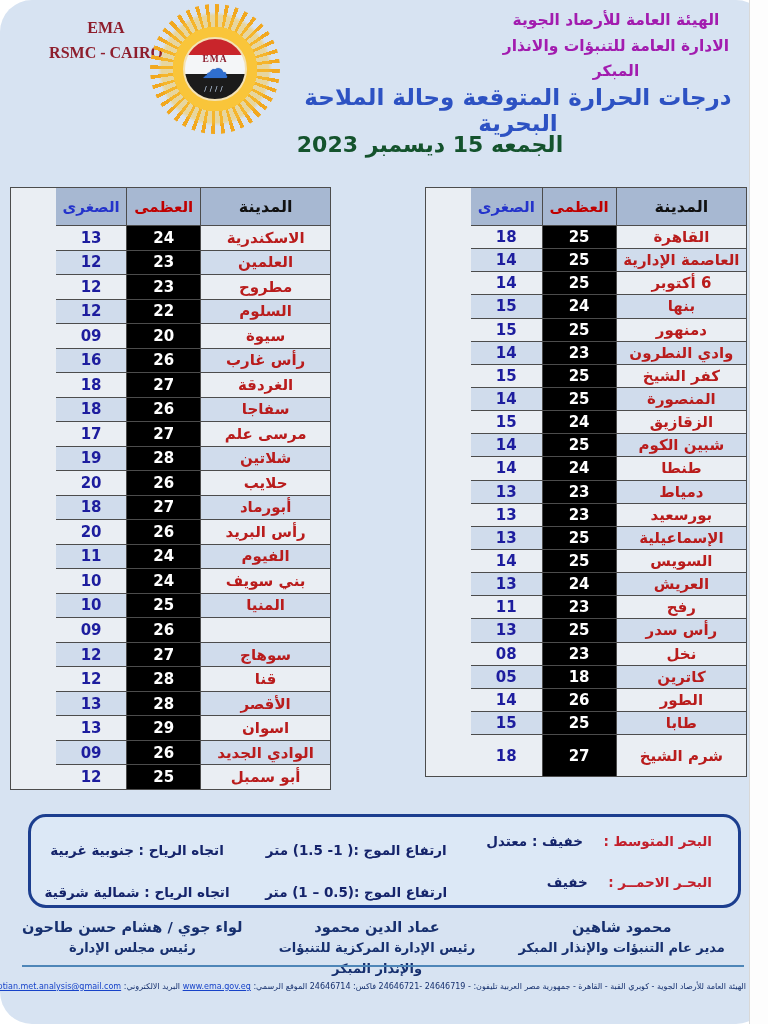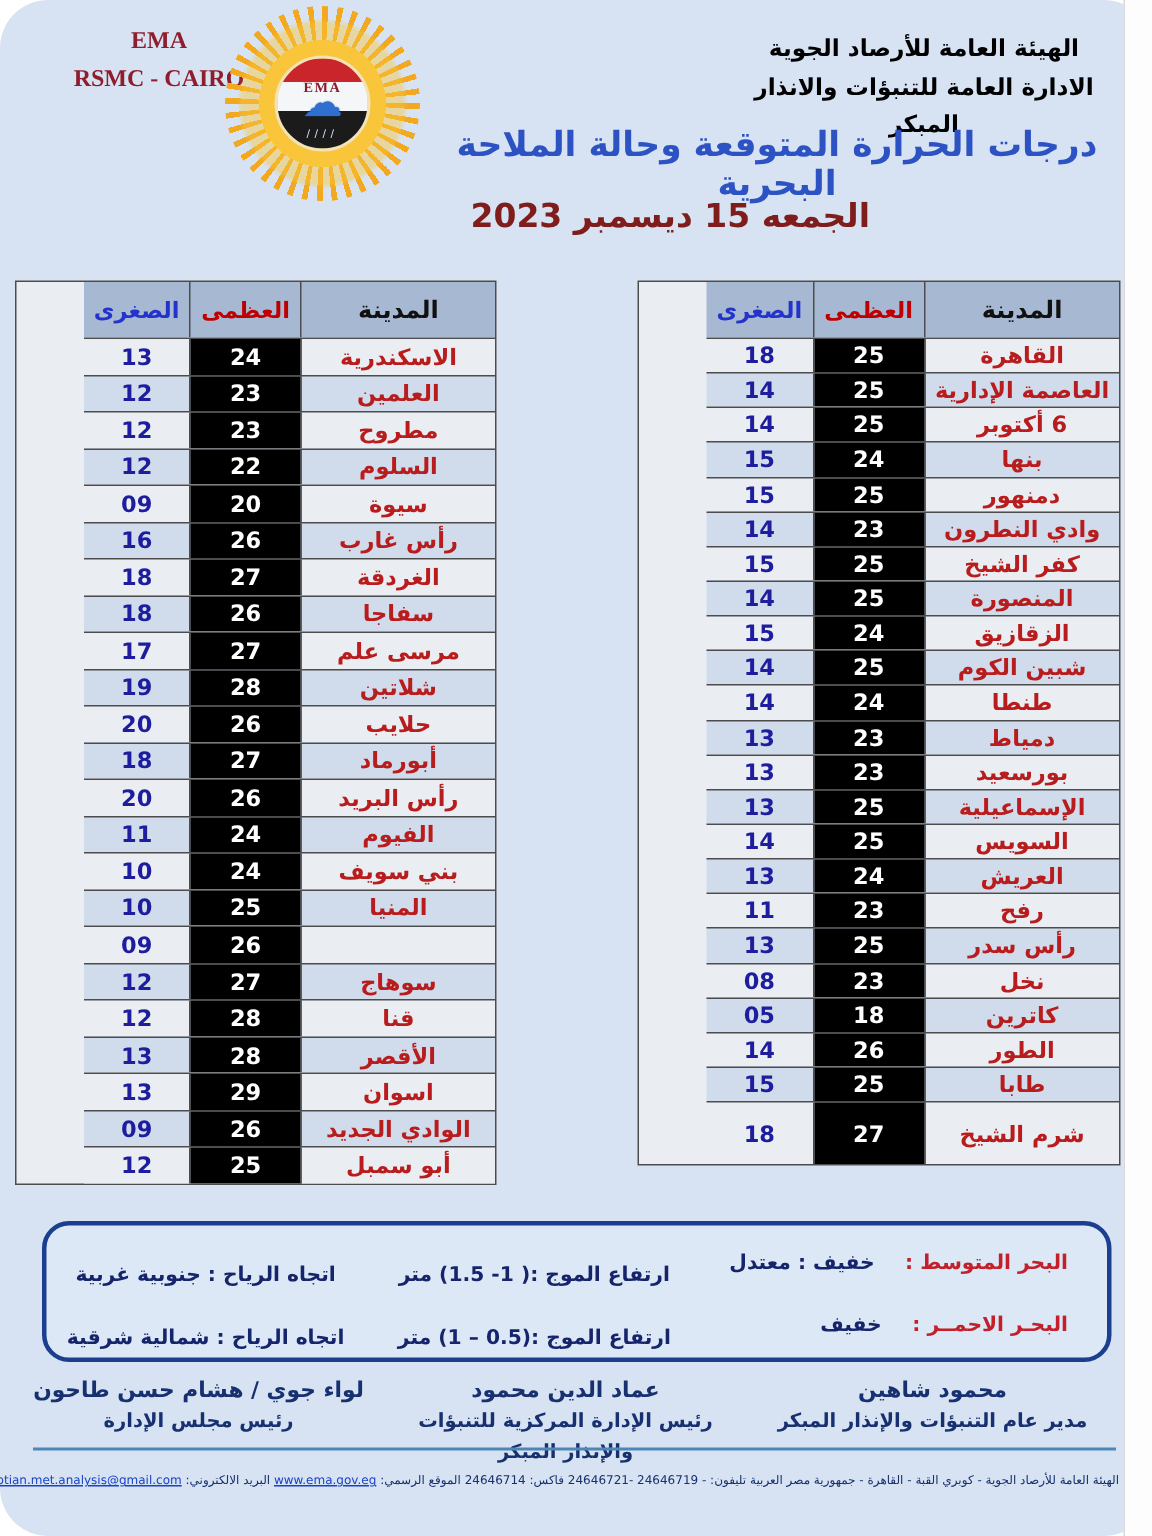--- a/index.html
+++ b/index.html
@@ -10,22 +10,22 @@
   .page { position:absolute; left:0; top:0; width:768px; height:1024px; background:#d7e3f2;border-radius:32px; }
   .edge-right { position:absolute; right:0; top:0; width:19px; height:1024px; background:#fdfdfd; border-left:1px solid #d8d8d8; }
 
   
   .org-en {
     position:absolute; left:26px; top:16px; width:160px; text-align:center;
     color:#8e1e2d; font-weight:bold; font-size:16px; line-height:1.55;
     font-family:"Liberation Serif", serif;
   }
   .org-ar {
-    position:absolute; right:18px; top:20px; width:268px; text-align:center; direction:rtl;
-    color:#000000; font-weight:bold; font-size:15.5px; line-height:1.65;
+    position:absolute; right:18px; top:8px; width:268px; text-align:center; direction:rtl;
+    color:#a21caf; font-weight:bold; font-size:15.5px; line-height:1.65;
   }
   .logo { position:absolute; left:150px; top:4px; width:130px; height:130px; }
   .sun-rays {
     position:absolute; inset:0; border-radius:50%;
     background:
       radial-gradient(circle at 50% 50%, #ffe27a 0 32%, #f9c53a 32% 46%, rgba(249,197,58,0.45) 46% 58%, rgba(249,197,58,0) 62%),
       repeating-conic-gradient(from 0deg, #f2a81f 0deg 3.5deg, rgba(242,168,31,0) 3.5deg 9deg);
   }
   .emblem {
     position:absolute; left:33px; top:33px; width:64px; height:64px; border-radius:50%;
@@ -38,22 +38,22 @@
   .emblem-cloud { position:absolute; left:0; top:16px; width:100%; text-align:center;
     font-size:27px; color:#2f6fd0; text-shadow:0 0 1px #1d4fa8; line-height:1; }
   .emblem-rain { position:absolute; left:0; top:46px; width:100%; text-align:center;
     font-size:7px; color:#cfe4ff; letter-spacing:3px; }
 
   .title {
     position:absolute; right:12px; top:84px; width:476px; text-align:center; direction:rtl;
     color:#2d52c3; font-weight:bold; font-size:23px;
   }
   .date {
-    position:absolute; left:280px; top:132px; width:300px; text-align:right; direction:rtl;
-    color:#7f1d1d; font-weight:bold; font-size:22px;
+    position:absolute; left:280px; top:132px; width:300px; text-align:center; direction:rtl;
+    color:#14532d; font-weight:bold; font-size:22px;
   }
 
   
   .wtable {
     position:absolute; display:flex; flex-direction:column;
     border:1px solid #4c4c4c; background:#eaeef3;padding-left:45px;
   }
   .t-left  { left:10px;  top:187px; width:321px; height:603px; }
   .t-right { left:425px; top:187px; width:322px; height:590px; }
   .thead { display:flex; height:37px; background:#a7b8d2; flex:none; }

